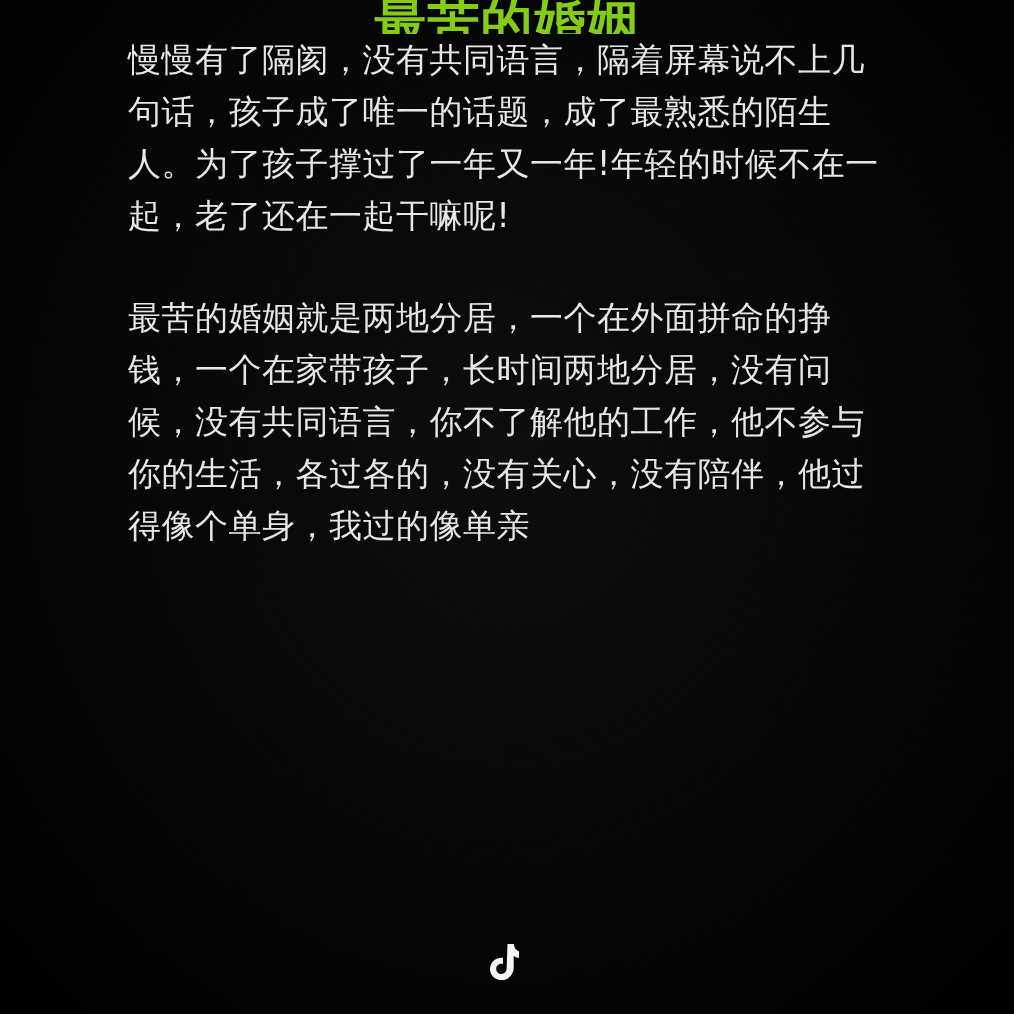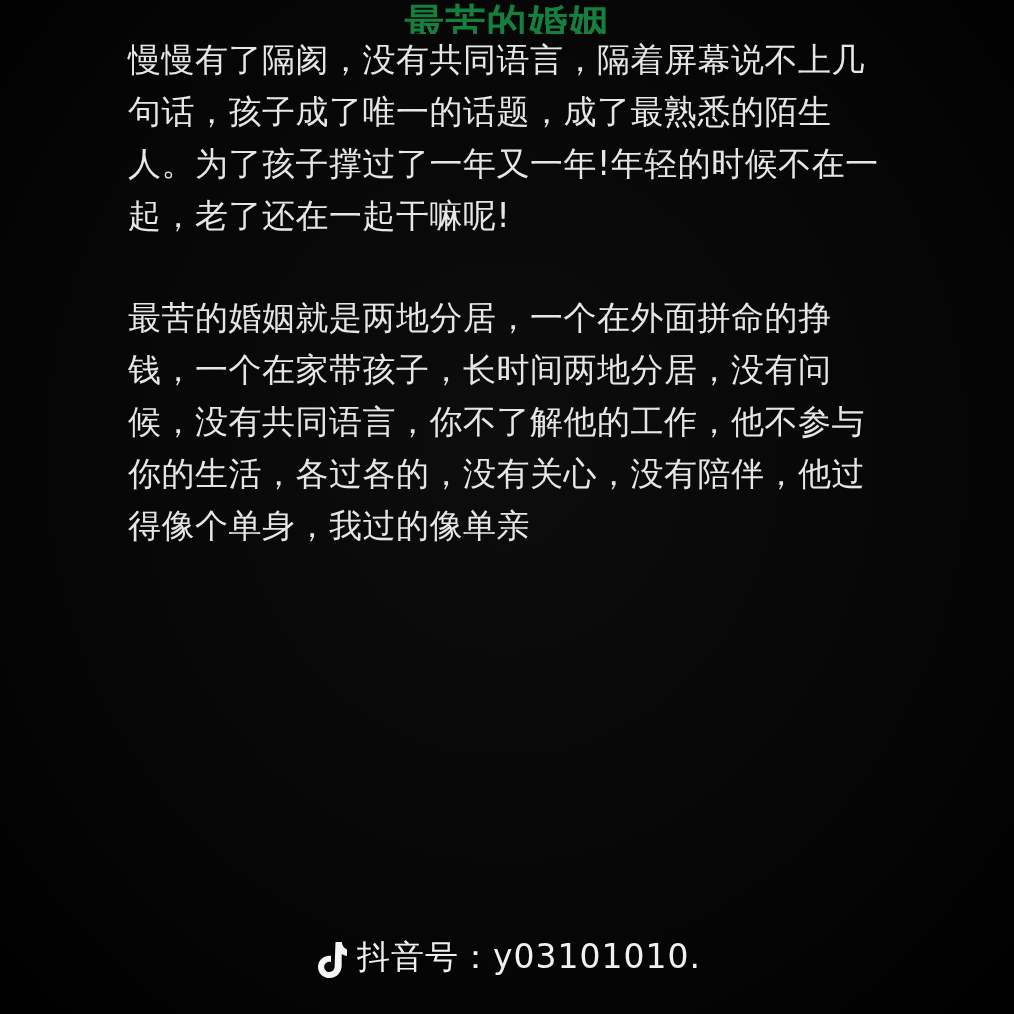--- a/index.html
+++ b/index.html
@@ -28,23 +28,23 @@
     inset: 0;
     background: radial-gradient(ellipse at 50% 45%, #0d0d0d 0%, #050505 70%, #000000 100%);
     pointer-events: none;
   }
   .content {
     position: relative;
     z-index: 2;
   }
   .title {
     text-align: center;
-    font-size: 40px;
+    font-size: 52px;
     font-weight: bold;
-    color: #15803d;
+    color: #84cc16;
     letter-spacing: 1px;
     margin: 0;
     padding-top: 0px;
     line-height: 46px;
     height: 34px;
     overflow: hidden;
   }
   .body-block {
     margin: 0 auto;
     width: 760px;
@@ -104,15 +104,14 @@
     </div>
 
   </div>
 
   <div class="footer">
     <span class="tiktok-icon">
       <svg width="34" height="40" viewBox="0 0 34 40" xmlns="http://www.w3.org/2000/svg">
         <path d="M22.5 2 h6.2 c0.6 4.2 3.0 7.3 7.0 7.9 v6.1 c-2.6 0.1 -5.0 -0.7 -7.0 -2.1 v11.6 c0 7.0 -5.3 12.6 -12.0 12.6 C10.0 38.1 5 33.1 5 26.9 c0 -6.2 5.0 -11.2 11.2 -11.2 c0.6 0 1.2 0.0 1.8 0.1 v6.3 c-0.5 -0.2 -1.1 -0.3 -1.7 -0.3 c-2.8 0 -5.1 2.3 -5.1 5.1 c0 2.8 2.3 5.1 5.1 5.1 c2.9 0 5.3 -2.3 5.3 -5.2 z" fill="#f5f5f5"></path>
       </svg>
     </span>
-    <span class="footer-text">抖音号：y03101010.</span>
   </div>
 </div>
 
 </body></html>

